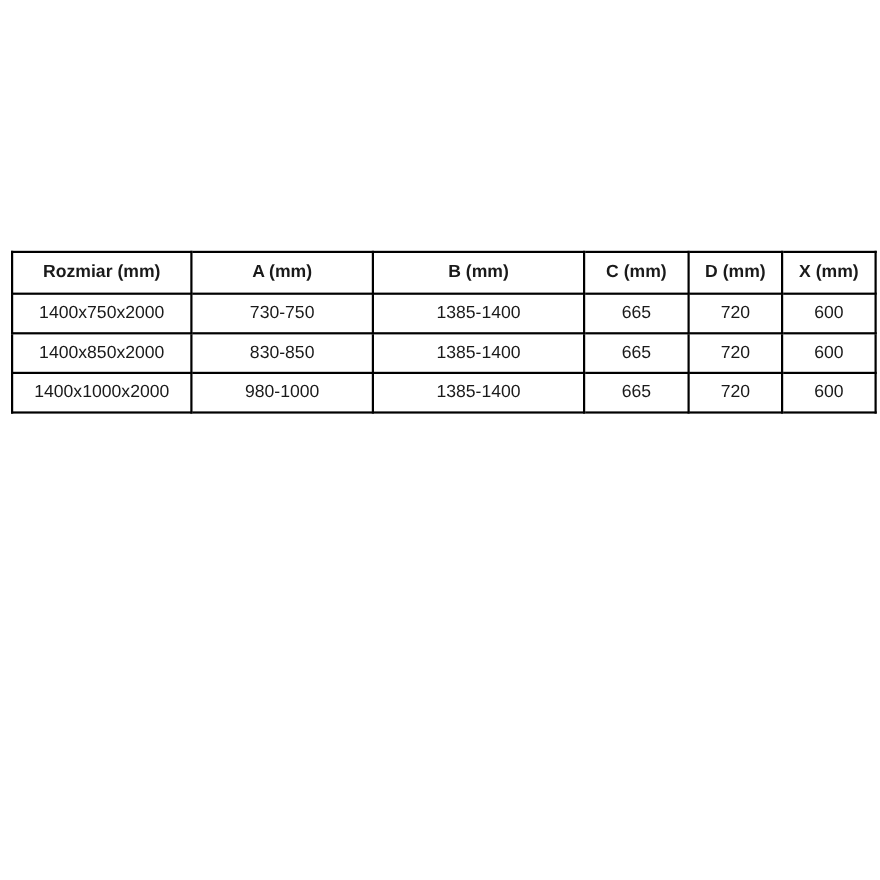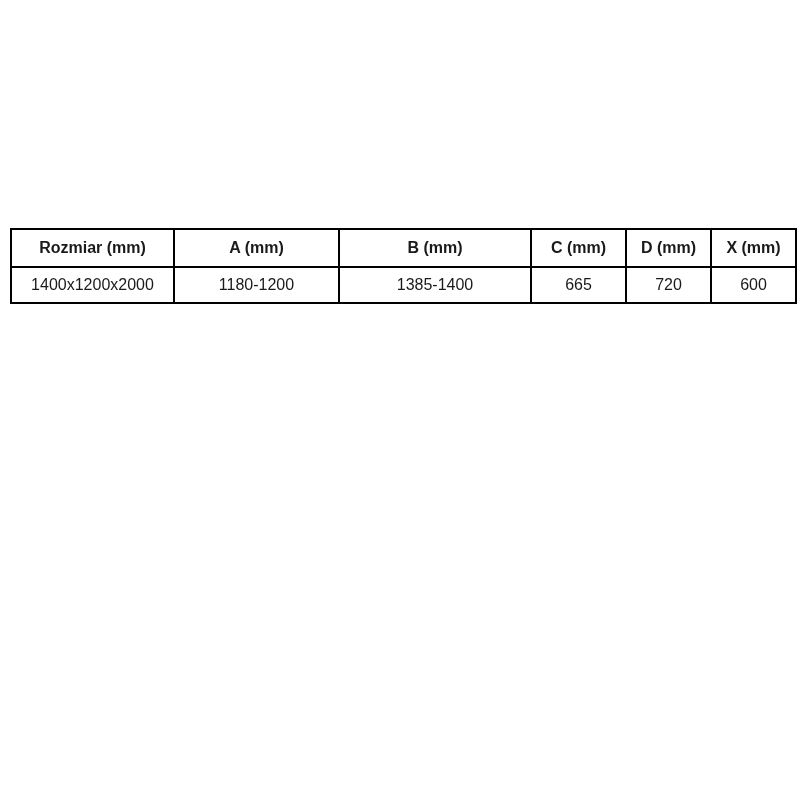--- a/index.html
+++ b/index.html
@@ -65,22 +65,38 @@
           <th>Rozmiar (mm)</th>
           <th>A (mm)</th>
           <th>B (mm)</th>
           <th>C (mm)</th>
           <th>D (mm)</th>
           <th>X (mm)</th>
         </tr>
     </thead>
     <tbody>
         <tr>
-          <td>1400x1200x2000</td>
-          <td>1180-1200</td>
+          <td>1400x750x2000</td>
+          <td>730-750</td>
+          <td>1385-1400</td>
+          <td>665</td>
+          <td>720</td>
+          <td>600</td>
+        </tr>
+        <tr>
+          <td>1400x850x2000</td>
+          <td>830-850</td>
+          <td>1385-1400</td>
+          <td>665</td>
+          <td>720</td>
+          <td>600</td>
+        </tr>
+        <tr>
+          <td>1400x1000x2000</td>
+          <td>980-1000</td>
           <td>1385-1400</td>
           <td>665</td>
           <td>720</td>
           <td>600</td>
         </tr>
       </tbody>
   </table>
 </div>
 
 </body></html>

